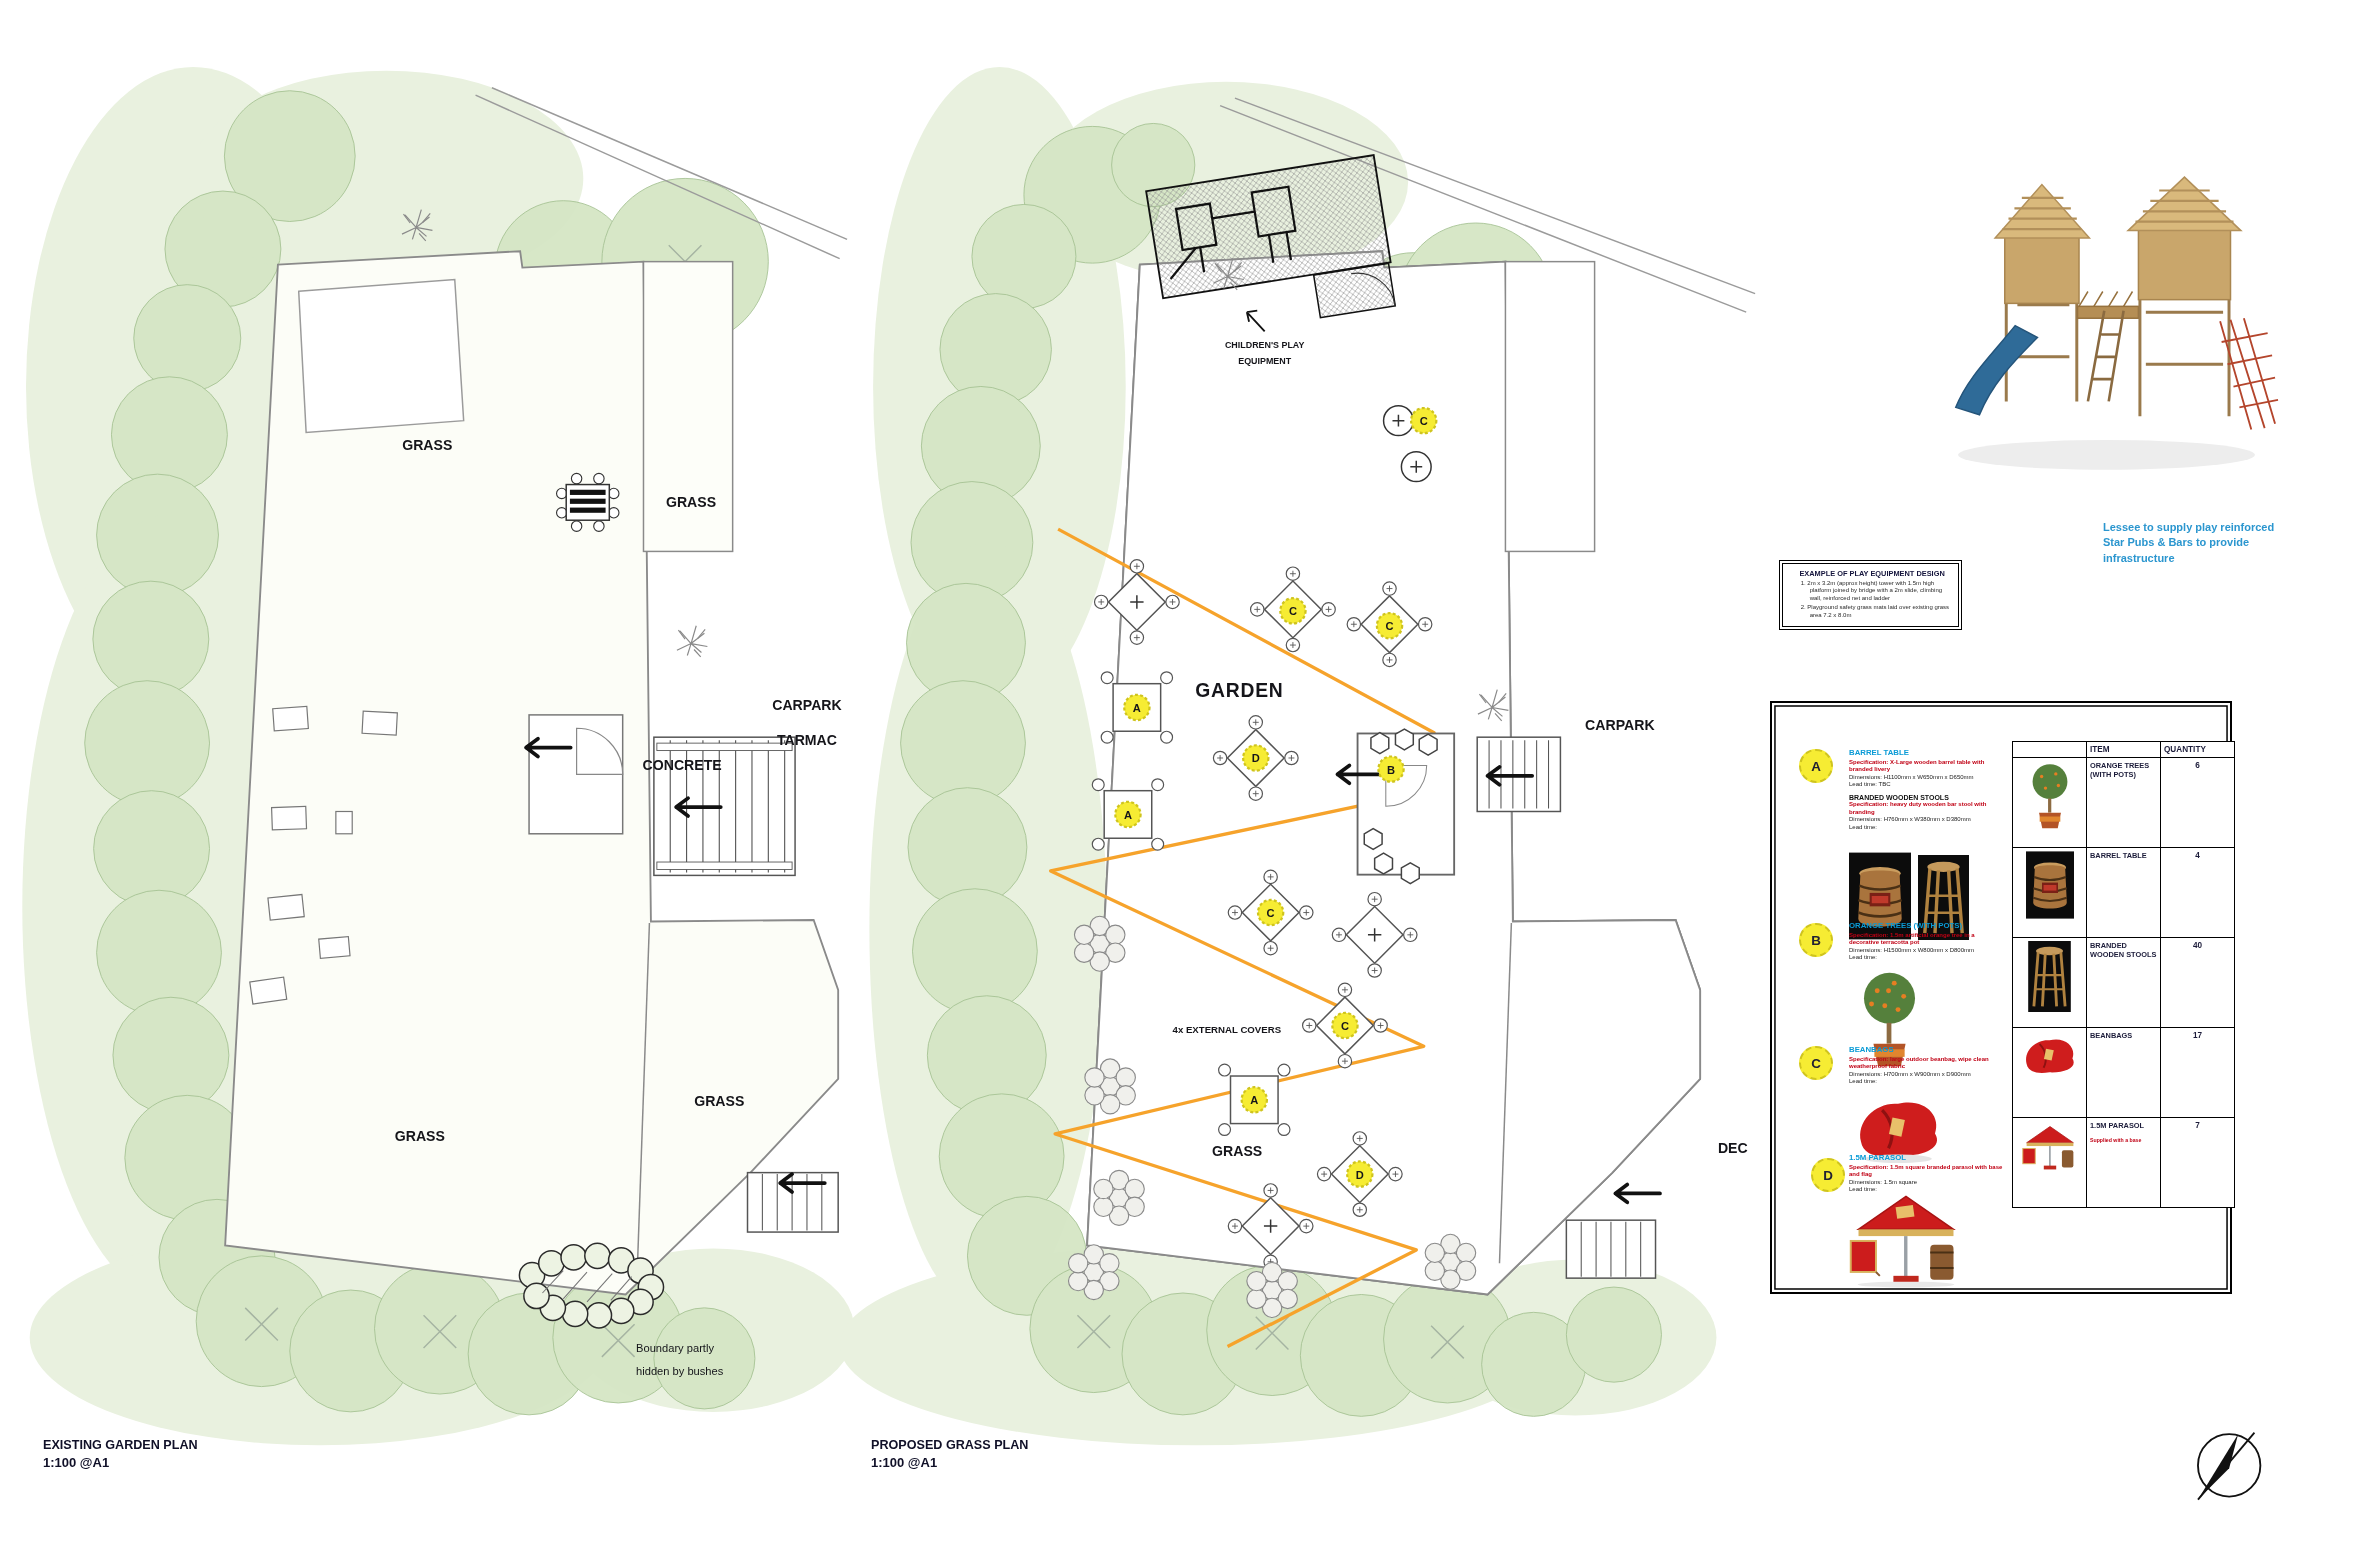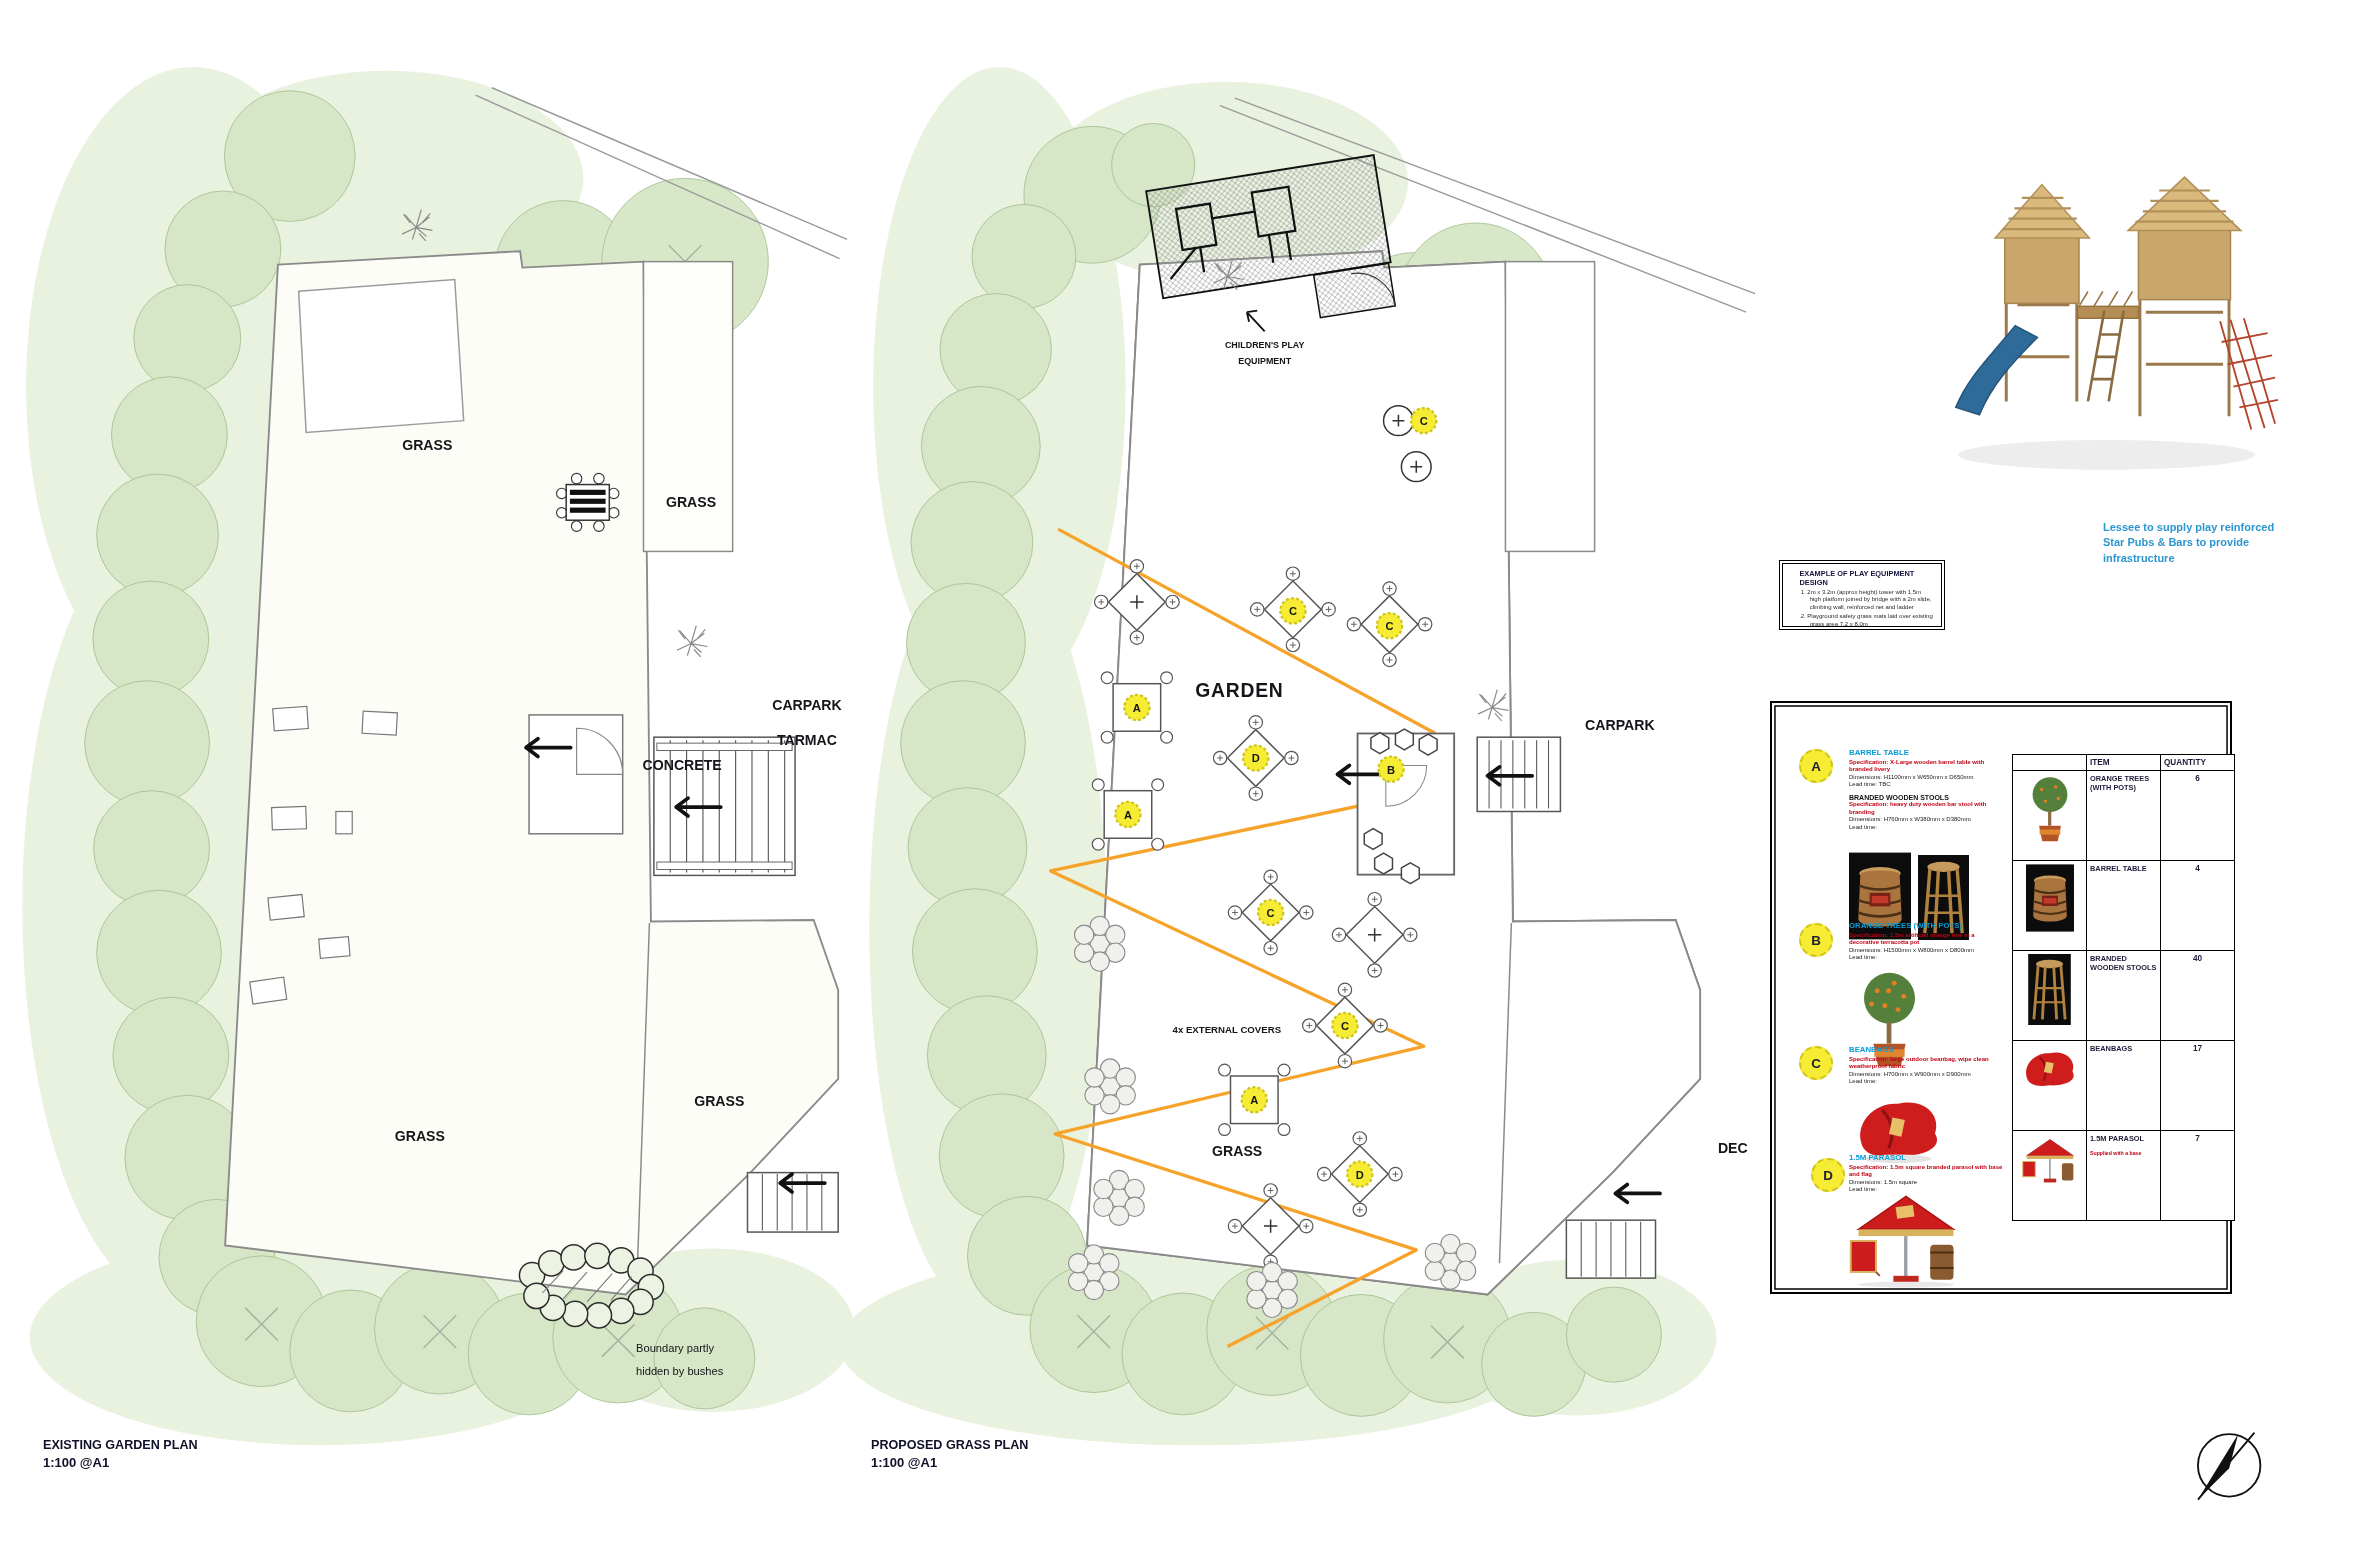--- a/index.html
+++ b/index.html
@@ -421,21 +421,21 @@
     <path d="M210,360 L232,238 M238,360 L258,238 M216,330 h26 M222,300 h26 M228,270 h26" stroke="#8a6a40" stroke-width="3.5" fill="none"></path>
   </svg>
 </div>
 
 <div class="abs caption" style="left:2103px;top:520px;width:201px;">
   <div>Lessee to supply play reinforced</div>
   <div>Star Pubs &amp; Bars to provide</div>
   <div>infrastructure</div>
 </div>
 
-<div class="abs example-box" style="left:1782px;top:563px;width:160px;height:64px;">
+<div class="abs example-box" style="left:1782px;top:563px;width:177px;height:64px;">
   <div class="ex-title">EXAMPLE OF PLAY EQUIPMENT DESIGN</div>
   <div class="ex-item">1.  2m x 3.2m (approx height) tower with 1.5m high platform joined by bridge with a 2m slide, climbing wall, reinforced net and ladder</div>
   <div class="ex-item">2.  Playground safety grass mats laid over existing grass area 7.2 x 8.0m</div>
 </div>
 
 <div class="abs legend-box" style="left:1770px;top:701px;width:462px;height:593px;">
 
   <div class="abs badge" style="left:27px;top:46px;">A</div>
   <div class="abs" style="left:77px;top:45px;width:149px;">
     <div class="leg-title">BARREL TABLE</div>
@@ -522,21 +522,21 @@
       <rect x="63" y="47" width="3.5" height="42" fill="#9aa0a6"></rect>
       <rect x="52" y="88" width="26" height="8" fill="#c0281e"></rect>
       <rect x="8" y="52" width="26" height="32" fill="#cc1c1c" stroke="#d8b25c" stroke-width="2"></rect>
       <path d="M34,84 L38,88" stroke="#8a5a30" stroke-width="2"></path>
       <rect x="90" y="56" width="24" height="36" rx="4" fill="#8a5a30"></rect>
       <path d="M90,64 h24 M90,80 h24" stroke="#4a3015" stroke-width="2"></path>
       <ellipse cx="65" cy="97" rx="50" ry="3" fill="#e9e9e9"></ellipse>
     </svg>
   </div>
 
-  <div class="abs" style="left:232px;top:51px;padding-left:8px;">
+  <div class="abs" style="left:232px;top:38px;padding-left:8px;">
     <table class="sched">
       <tbody>
             <tr>
         <th class="c-img"></th>
         <th>ITEM</th>
         <th>QUANTITY</th>
       </tr>
       <tr>
         <td class="c-img">
           <svg width="46" height="71" viewBox="0 0 70 110">

